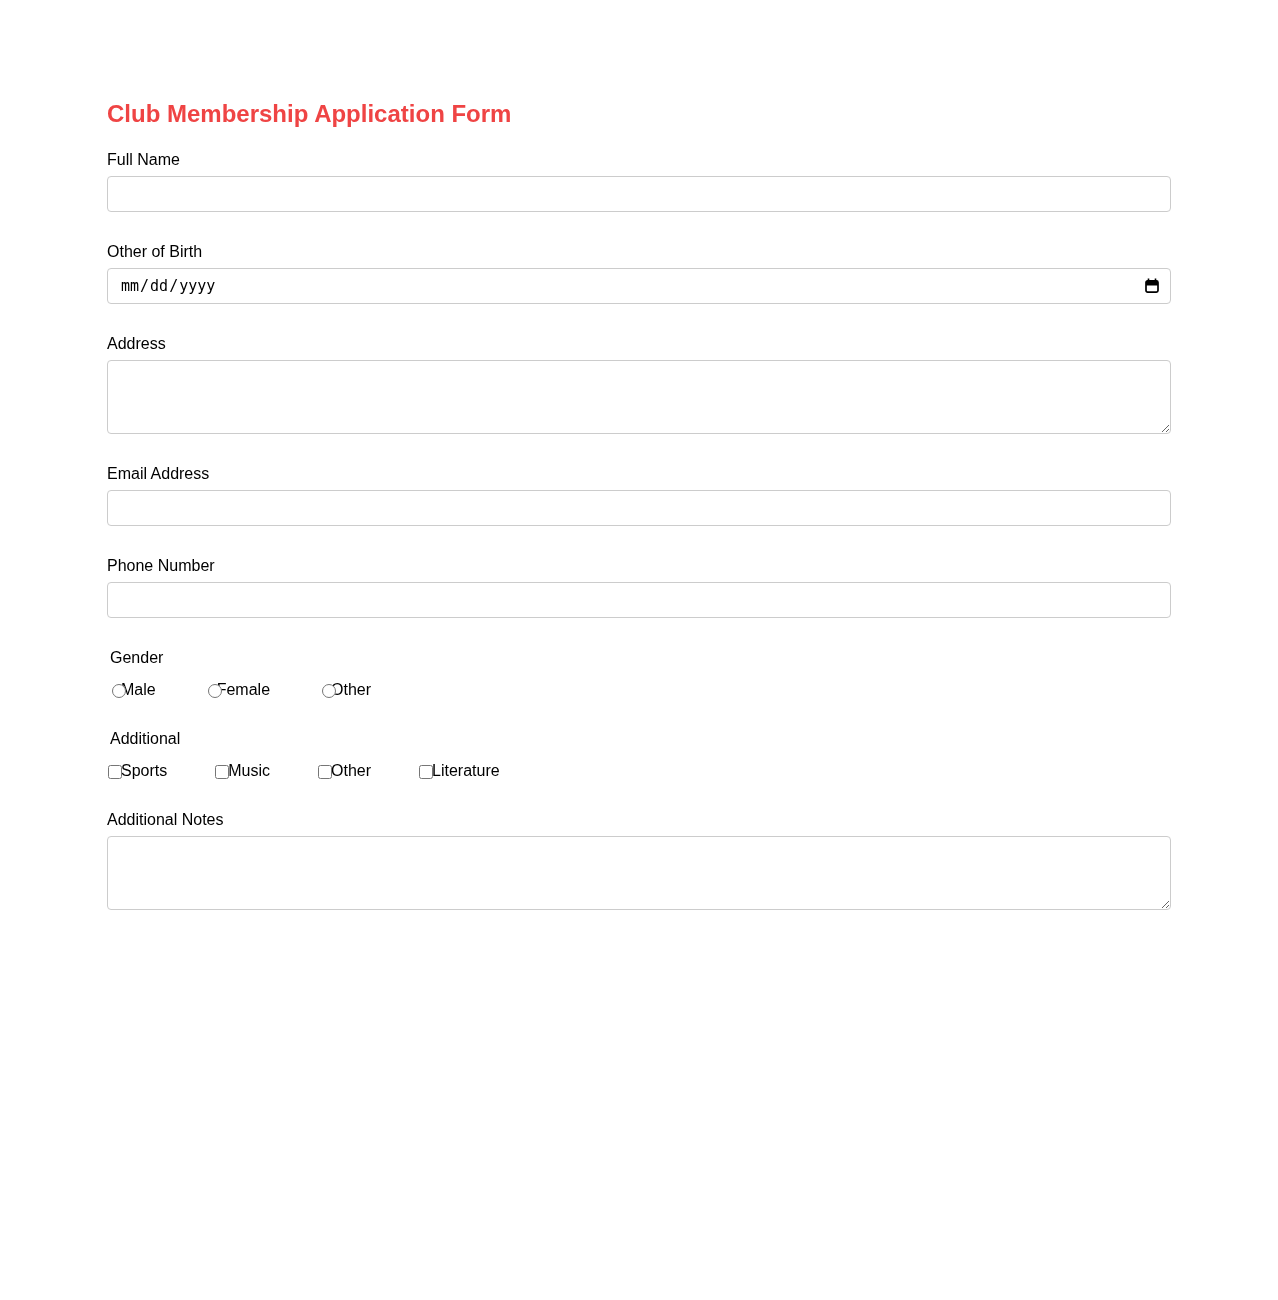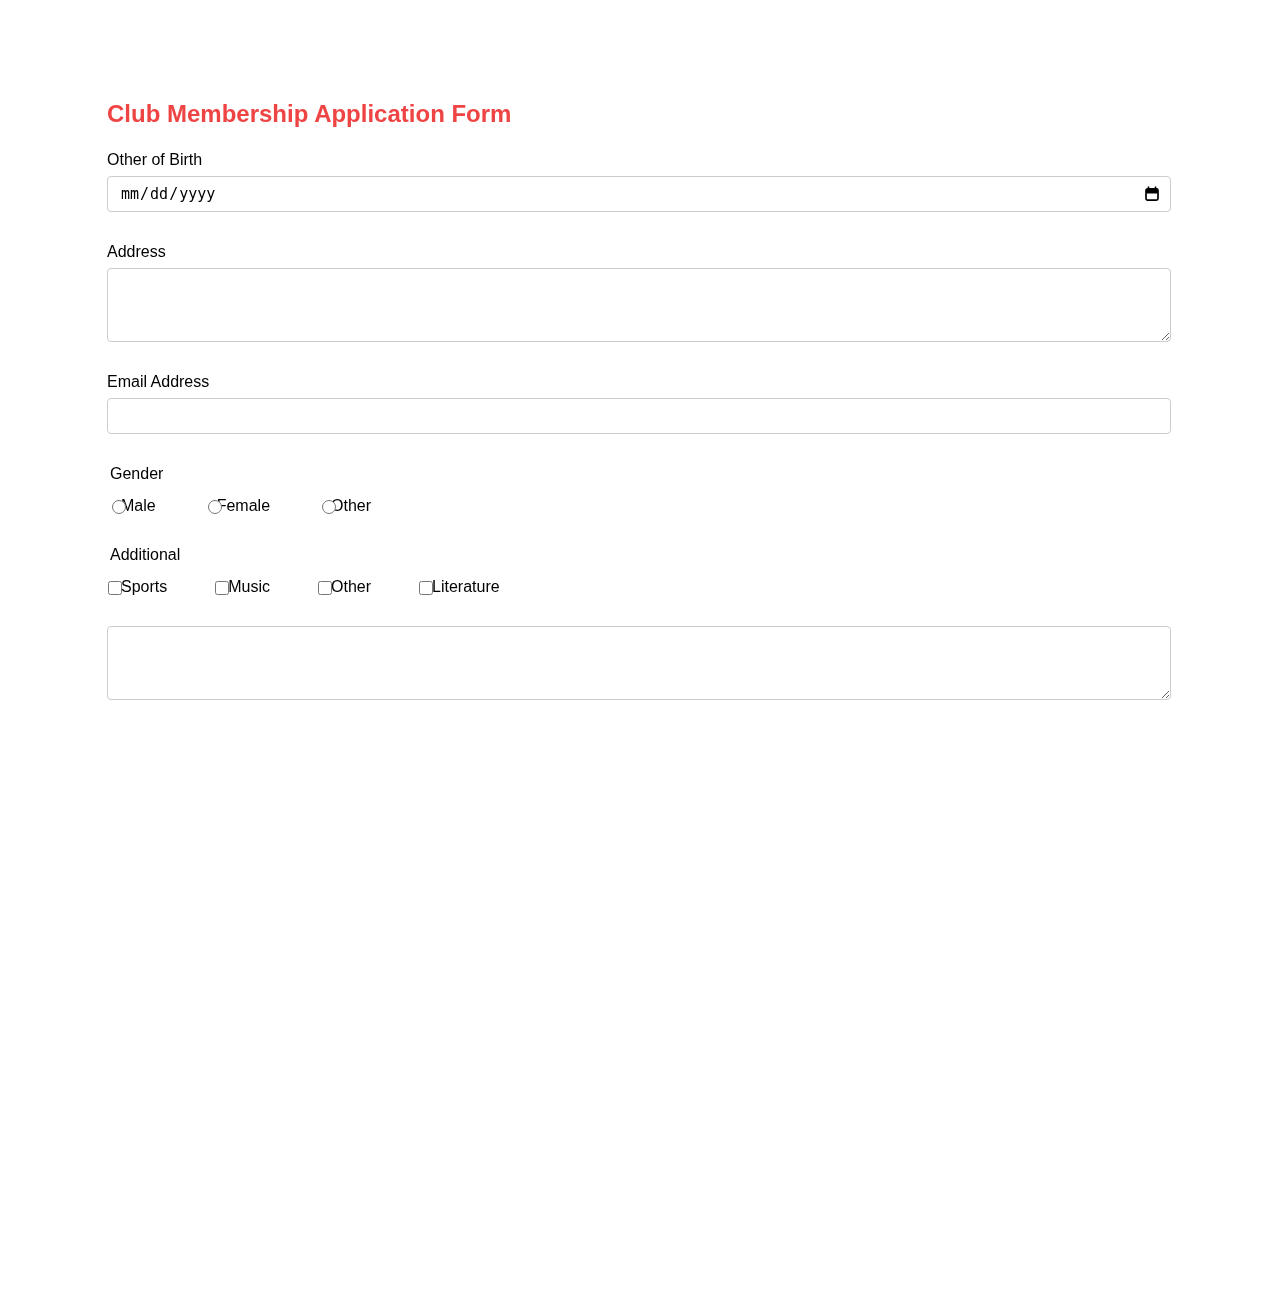--- a/index.html
+++ b/index.html
@@ -101,20 +101,24 @@
   .choice-text { line-height: 19px; color: #000; }
 </style>
 </head>
 <body>
 
 <div class="container">
   <h1 class="page-title">Club Membership Application Form</h1>
 
   <form>
 
+    <div class="form-group">
+      <label class="field-label">Full Name</label>
+      <input type="text" class="text-input" value="" style="">
+    </div>
 
     <div class="form-group">
       <label class="field-label">Other of Birth</label>
       <div class="date-wrap">
         <input type="date" class="date-input" placeholder="mm/dd/yyyy" style="">
         <span class="cal-icon">
           <svg width="16" height="16" viewBox="0 0 16 16">
             <path d="M4.5 0.5 v3 M11.5 0.5 v3" stroke="#000" stroke-width="1.6" fill="none"></path>
             <rect x="2" y="2.8" width="12" height="11.4" rx="1.6" fill="none" stroke="#000" stroke-width="1.7"></rect>
             <path d="M2 7.4 h12 v-3 a1.6 1.6 0 0 0 -1.6 -1.6 h-8.8 a1.6 1.6 0 0 0 -1.6 1.6 z" fill="#000"></path>
@@ -126,20 +130,24 @@
     <div class="form-group">
       <label class="field-label">Address</label>
       <textarea class="textarea-input" style=""></textarea>
     </div>
 
     <div class="form-group">
       <label class="field-label">Email Address</label>
       <input type="text" class="text-input" value="" style="">
     </div>
 
+    <div class="form-group">
+      <label class="field-label">Phone Number</label>
+      <input type="text" class="text-input" value="" style="">
+    </div>
 
     <div class="form-group">
       <label class="field-label legend-label">Gender</label>
       <div class="choice-row">
         <label class="choice">
           <input type="radio" name="gender" style="">
           <span class="choice-text">Male</span>
         </label>
         <label class="choice">
           <input type="radio" name="gender" style="">
@@ -169,17 +177,18 @@
           <span class="choice-text">Other</span>
         </label>
         <label class="choice">
           <input type="checkbox" style="">
           <span class="choice-text">Literature</span>
         </label>
       </div>
     </div>
 
     <div class="form-group">
+      <label class="field-label">Additional Notes</label>
       <textarea class="textarea-input" style=""></textarea>
     </div>
 
   </form>
 </div>
 
 </body></html>

